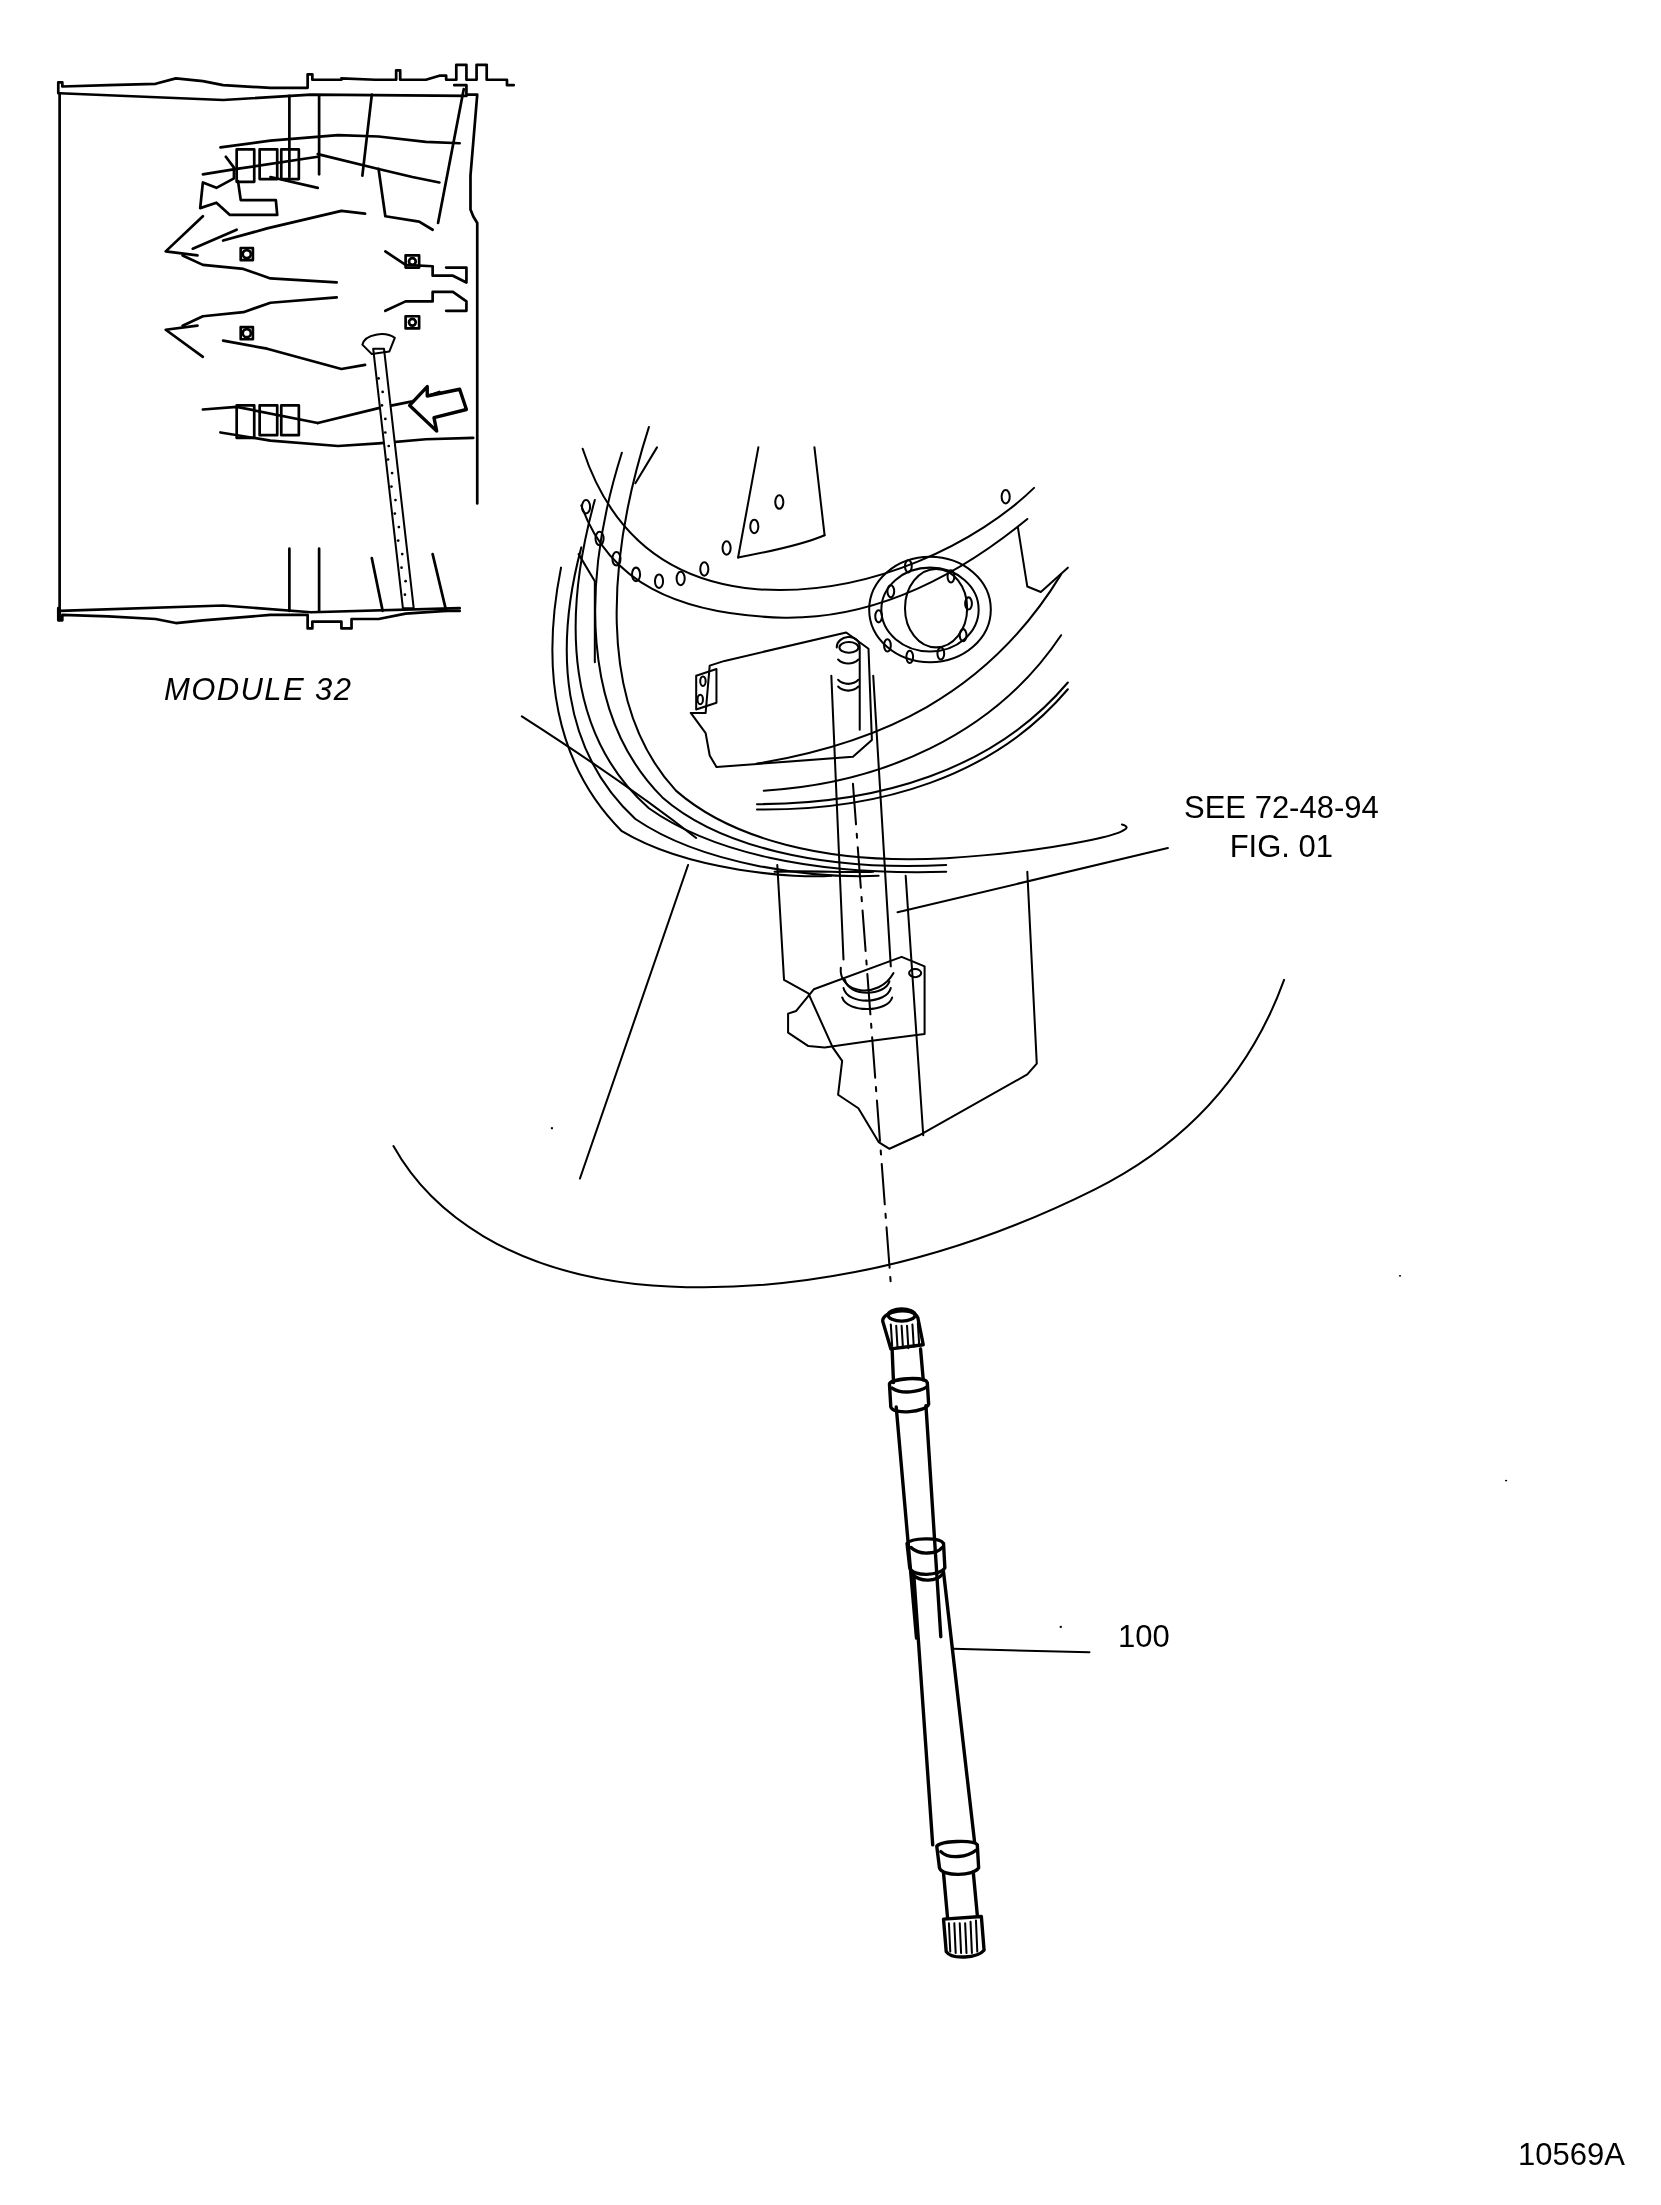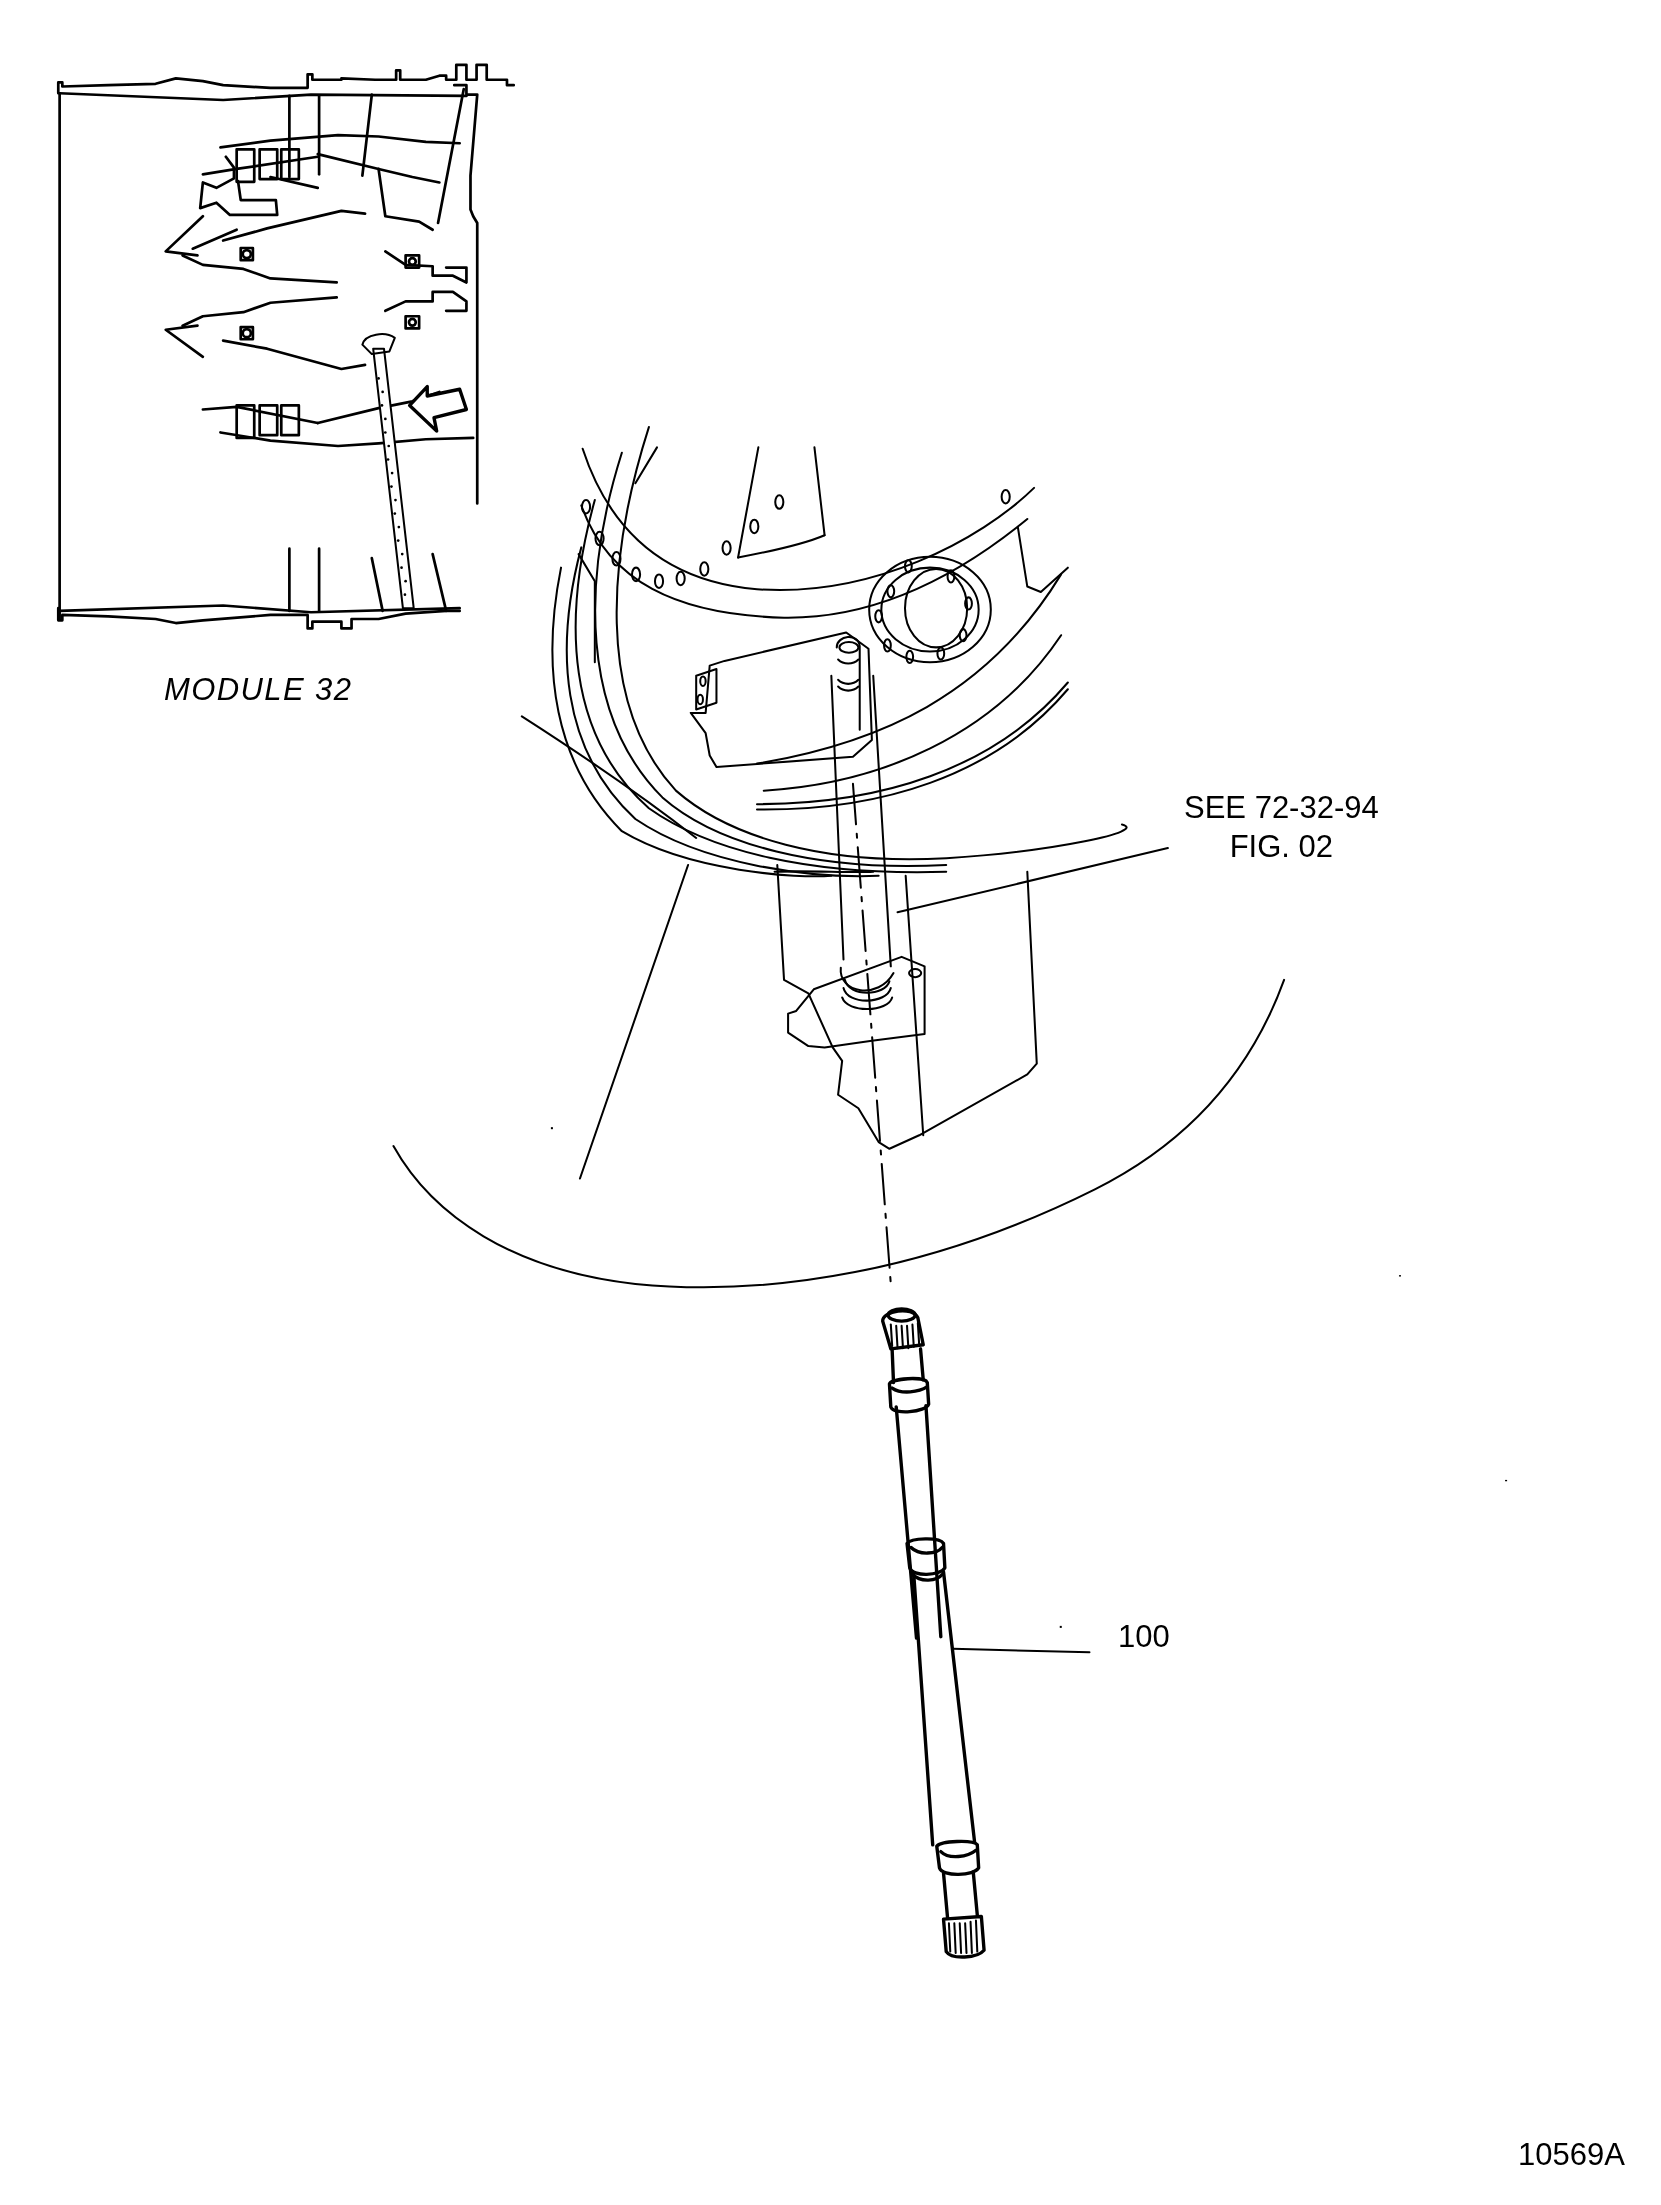--- a/index.html
+++ b/index.html
@@ -240,20 +240,20 @@
     <rect x="815" y="1668" width="3" height="3"></rect>
     <rect x="1568" y="2406" width="3" height="3"></rect>
     <rect x="2070" y="1887" width="3" height="2"></rect>
     <rect x="2227" y="2190" width="3" height="2"></rect>
   </g>
 </svg>
 
 <div class="label module-label">MODULE 32</div>
 
 <div class="label see-ref">
-  <div>SEE  72-32-94</div>
-  <div>FIG. 02</div>
+  <div>SEE  72-48-94</div>
+  <div>FIG. 01</div>
 </div>
 
 <div class="label item-num">100</div>
 
 <div class="label drawing-id">10569A</div>
 
 
 </body></html>

